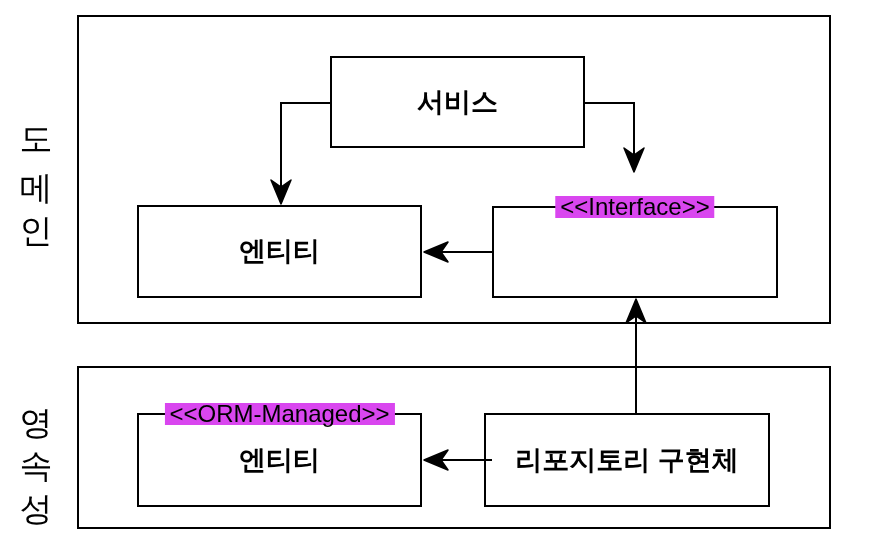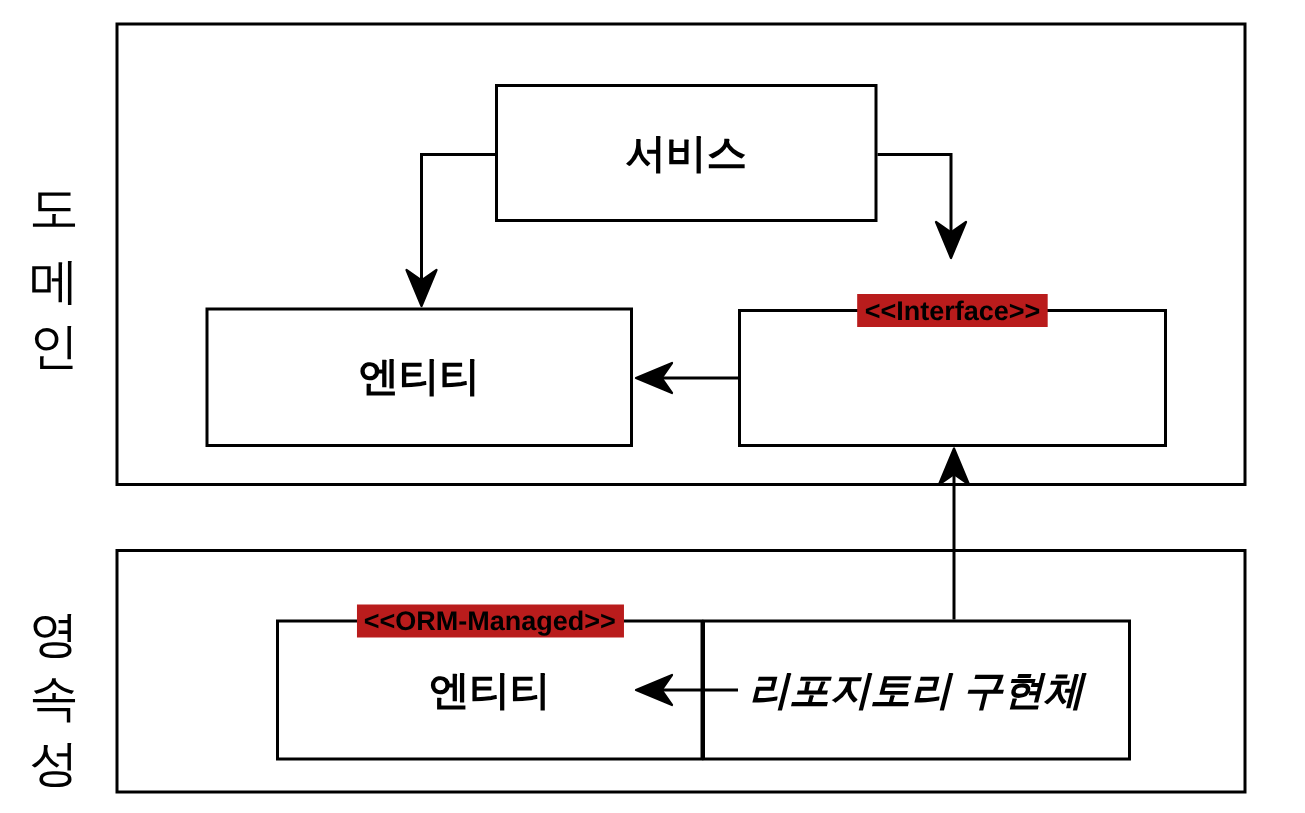--- a/index.html
+++ b/index.html
@@ -55,33 +55,33 @@
     font-weight: 700;
     text-align: center;
     white-space: nowrap;
     line-height: 1.2;
   }
   .stereotype {
     position: absolute;
     top: -12px;
     left: 50%;
     transform: translateX(-50%);
-    background: #b91c1c;
+    background: #d946ef;
     padding: 0 5px;
-    font-size: 18px;
-    font-weight: 700;
+    font-size: 24px;
+    font-weight: 400;
     line-height: 22px;
     white-space: nowrap;
   }
 
   .node-service            { left: 330px; top: 56px;  width: 255px; height: 92px; }
   .node-entity-domain      { left: 137px; top: 205px; width: 285px; height: 93px; }
   .node-repository         { left: 492px; top: 206px; width: 286px; height: 92px; }
-  .node-entity-persistence { left: 137px; top: 413px; width: 285px; height: 94px; margin-left: 47px; }
-  .node-repository-impl    { left: 468px; top: 413px; width: 286px; height: 94px; font-style: italic; }
+  .node-entity-persistence { left: 137px; top: 413px; width: 285px; height: 94px; }
+  .node-repository-impl    { left: 484px; top: 413px; width: 286px; height: 94px; }
 
   .edges-layer {
     position: absolute;
     left: 0;
     top: 0;
     width: 870px;
     height: 542px;
     z-index: 3;
     pointer-events: none;
   }

